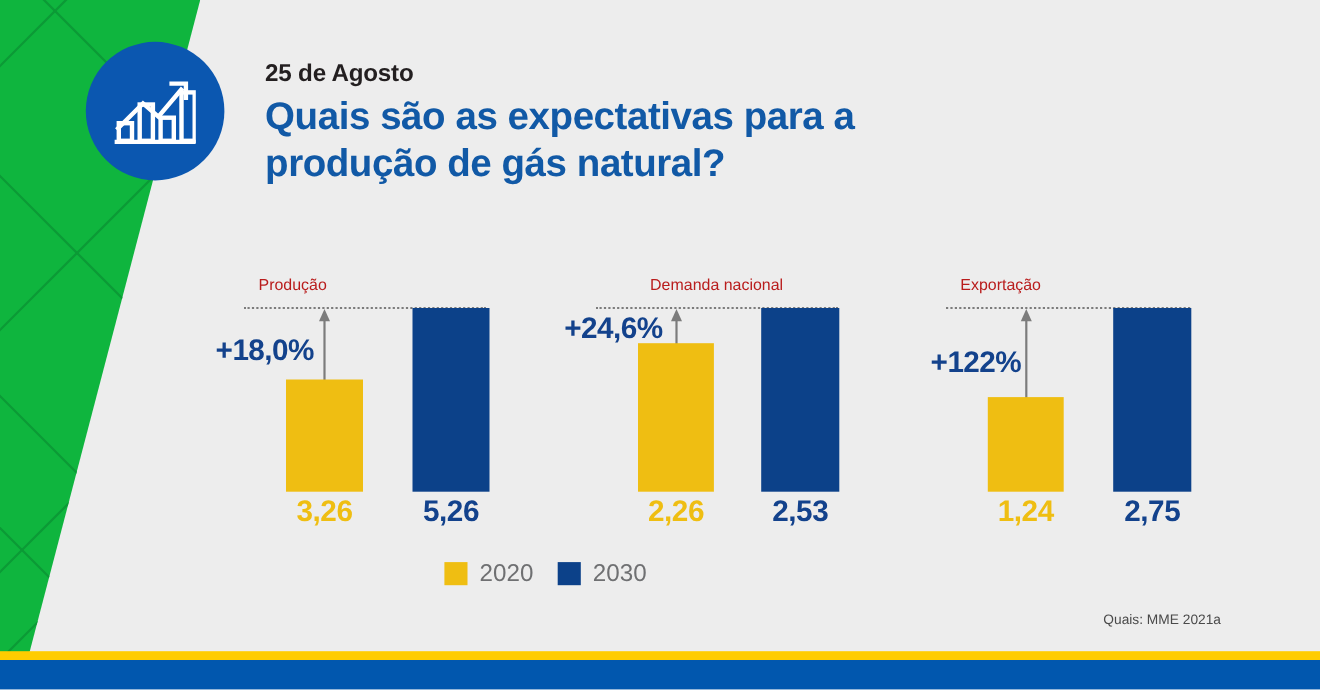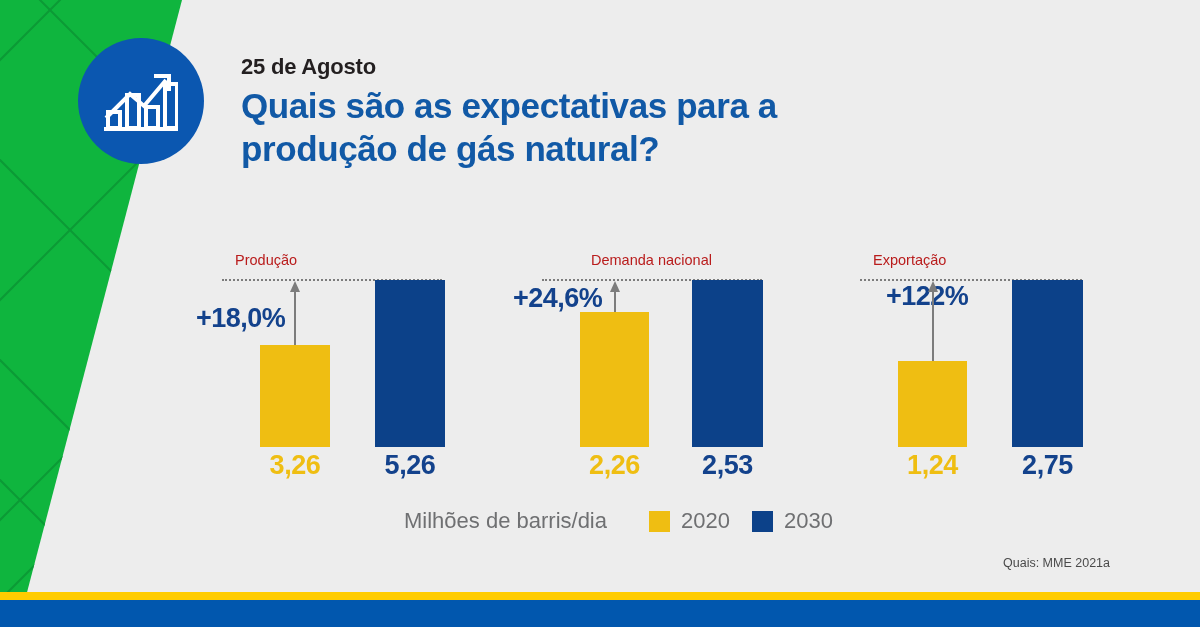--- a/index.html
+++ b/index.html
@@ -247,33 +247,32 @@
       </svg>
       <div class="bar y" style="left:580px; top:312px; width:69px; height:135px;"></div>
       <div class="bar b" style="left:692px; top:280px; width:71px; height:167px;"></div>
       <div class="bar-value y" style="left:580px; top:450px; width:69px;">2,26</div>
       <div class="bar-value b" style="left:692px; top:450px; width:71px;">2,53</div>
     </div>
 
     <div class="group">
       <div class="cat-label" style="left:873px; top:252px;">Exportação</div>
       <div class="dotted-line" style="left:860px; top:279px; width:222px;"></div>
-      <div class="pct-label" style="left:846px; top:281px;margin-left:40px;">+122%</div>
+      <div class="pct-label" style="left:846px; top:314px;">+122%</div>
       <svg class="arrow" style="left:926px; top:281px;" width="14" height="82">
         <line x1="7" y1="81" x2="7" y2="8" stroke="#7c7c7c" stroke-width="2"></line>
         <polygon points="7,0 12,11 2,11" fill="#7c7c7c"></polygon>
       </svg>
       <div class="bar y" style="left:898px; top:361px; width:69px; height:86px;"></div>
       <div class="bar b" style="left:1012px; top:280px; width:71px; height:167px;"></div>
       <div class="bar-value y" style="left:898px; top:450px; width:69px;">1,24</div>
       <div class="bar-value b" style="left:1012px; top:450px; width:71px;">2,75</div>
     </div>
 
     <div id="legend">
-      <div id="legend-title">Milhões de barris/dia</div>
       <div class="legend-item">
         <span class="legend-swatch y"></span>
         <span class="legend-label">2020</span>
       </div>
       <div class="legend-item">
         <span class="legend-swatch b"></span>
         <span class="legend-label">2030</span>
       </div>
     </div>
 

